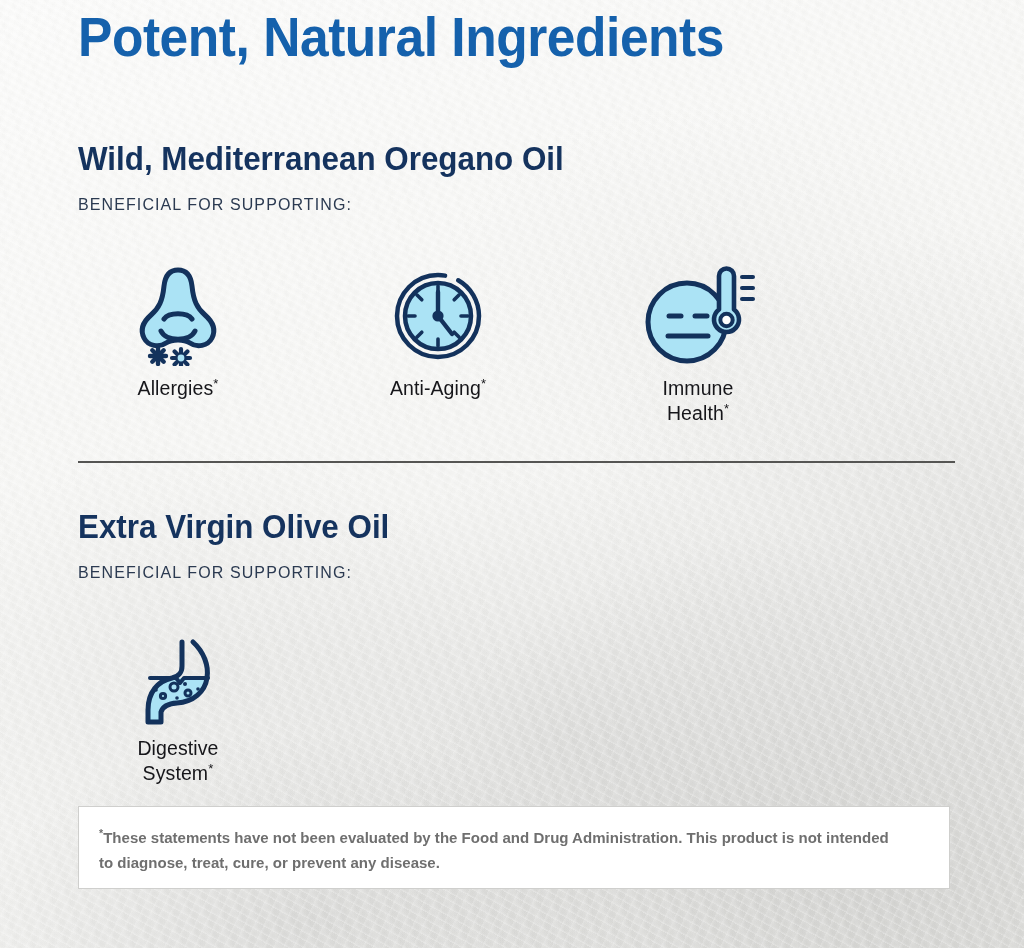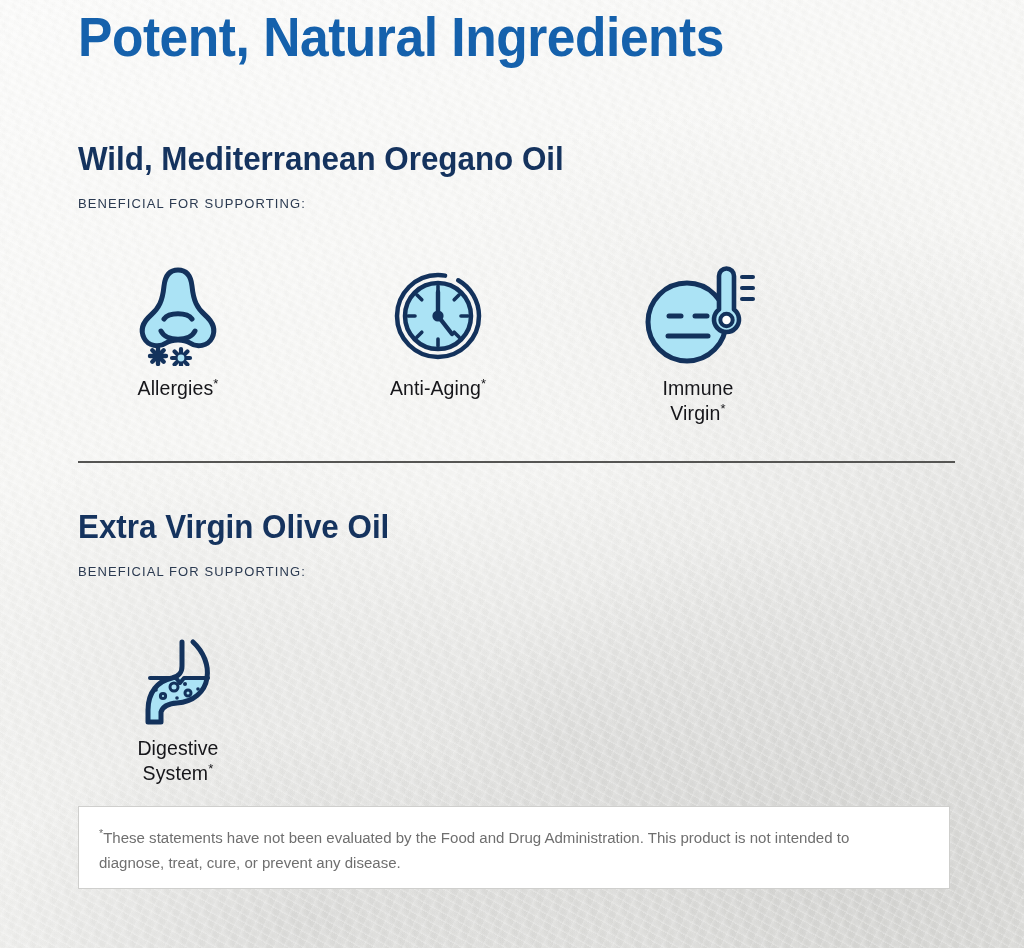--- a/index.html
+++ b/index.html
@@ -69,21 +69,21 @@
     font-size: 33px;
     font-weight: bold;
     color: #15335E;
     white-space: nowrap;
     transform: scaleX(0.95);
     transform-origin: left center;
   }
   .section-sub {
     position: absolute;
     left: 78px;
-    font-size: 13px;
+    font-size: 16px;
     font-weight: normal;
     letter-spacing: 1.1px;
     color: #2B3A51;
     white-space: nowrap;
   }
 
   .divider {
     position: absolute;
     left: 78px;
     width: 877px;
@@ -120,20 +120,21 @@
   .disclaimer {
     position: absolute;
     left: 78px;
     top: 806px;
     width: 872px;
     height: 83px;
     box-sizing: border-box;
     background: #ffffff;
     border: 1px solid #cfcfcd;
     padding: 18px 20px 0 20px;
+    font-weight: bold;
   }
   .disclaimer p {
     margin: 0;
     font-family: "Liberation Sans Narrow", "Liberation Sans", sans-serif;
     font-size: 15.5px;
     line-height: 25px;
     color: #6f6f6f;
     transform: scaleX(0.97);
     transform-origin: left top;
   }
@@ -235,21 +236,21 @@
         <circle cx="87.5" cy="60" r="6.2" fill="#ffffff" stroke="#13325C" stroke-width="4"></circle>
         <g stroke="#13325C" stroke-width="4" stroke-linecap="round">
           <line x1="103" y1="17" x2="114" y2="17"></line>
           <line x1="103" y1="28" x2="114" y2="28"></line>
           <line x1="103" y1="39" x2="114" y2="39"></line>
         </g>
       </svg>
     </div>
     <div class="icon-caption">
       <span>Immune</span><br>
-      <span>Virgin</span><span class="star">*</span>
+      <span>Health</span><span class="star">*</span>
     </div>
   </div>
 
   <div class="divider" style="top:461px;"></div>
 
   <div class="section-heading" style="top:508px;">Extra Virgin Olive Oil</div>
   <div class="section-sub" style="top:564px;">BENEFICIAL FOR SUPPORTING:</div>
 
   <div class="icon-cell" style="left:78px; top:618px;">
     <div class="icon-art">

